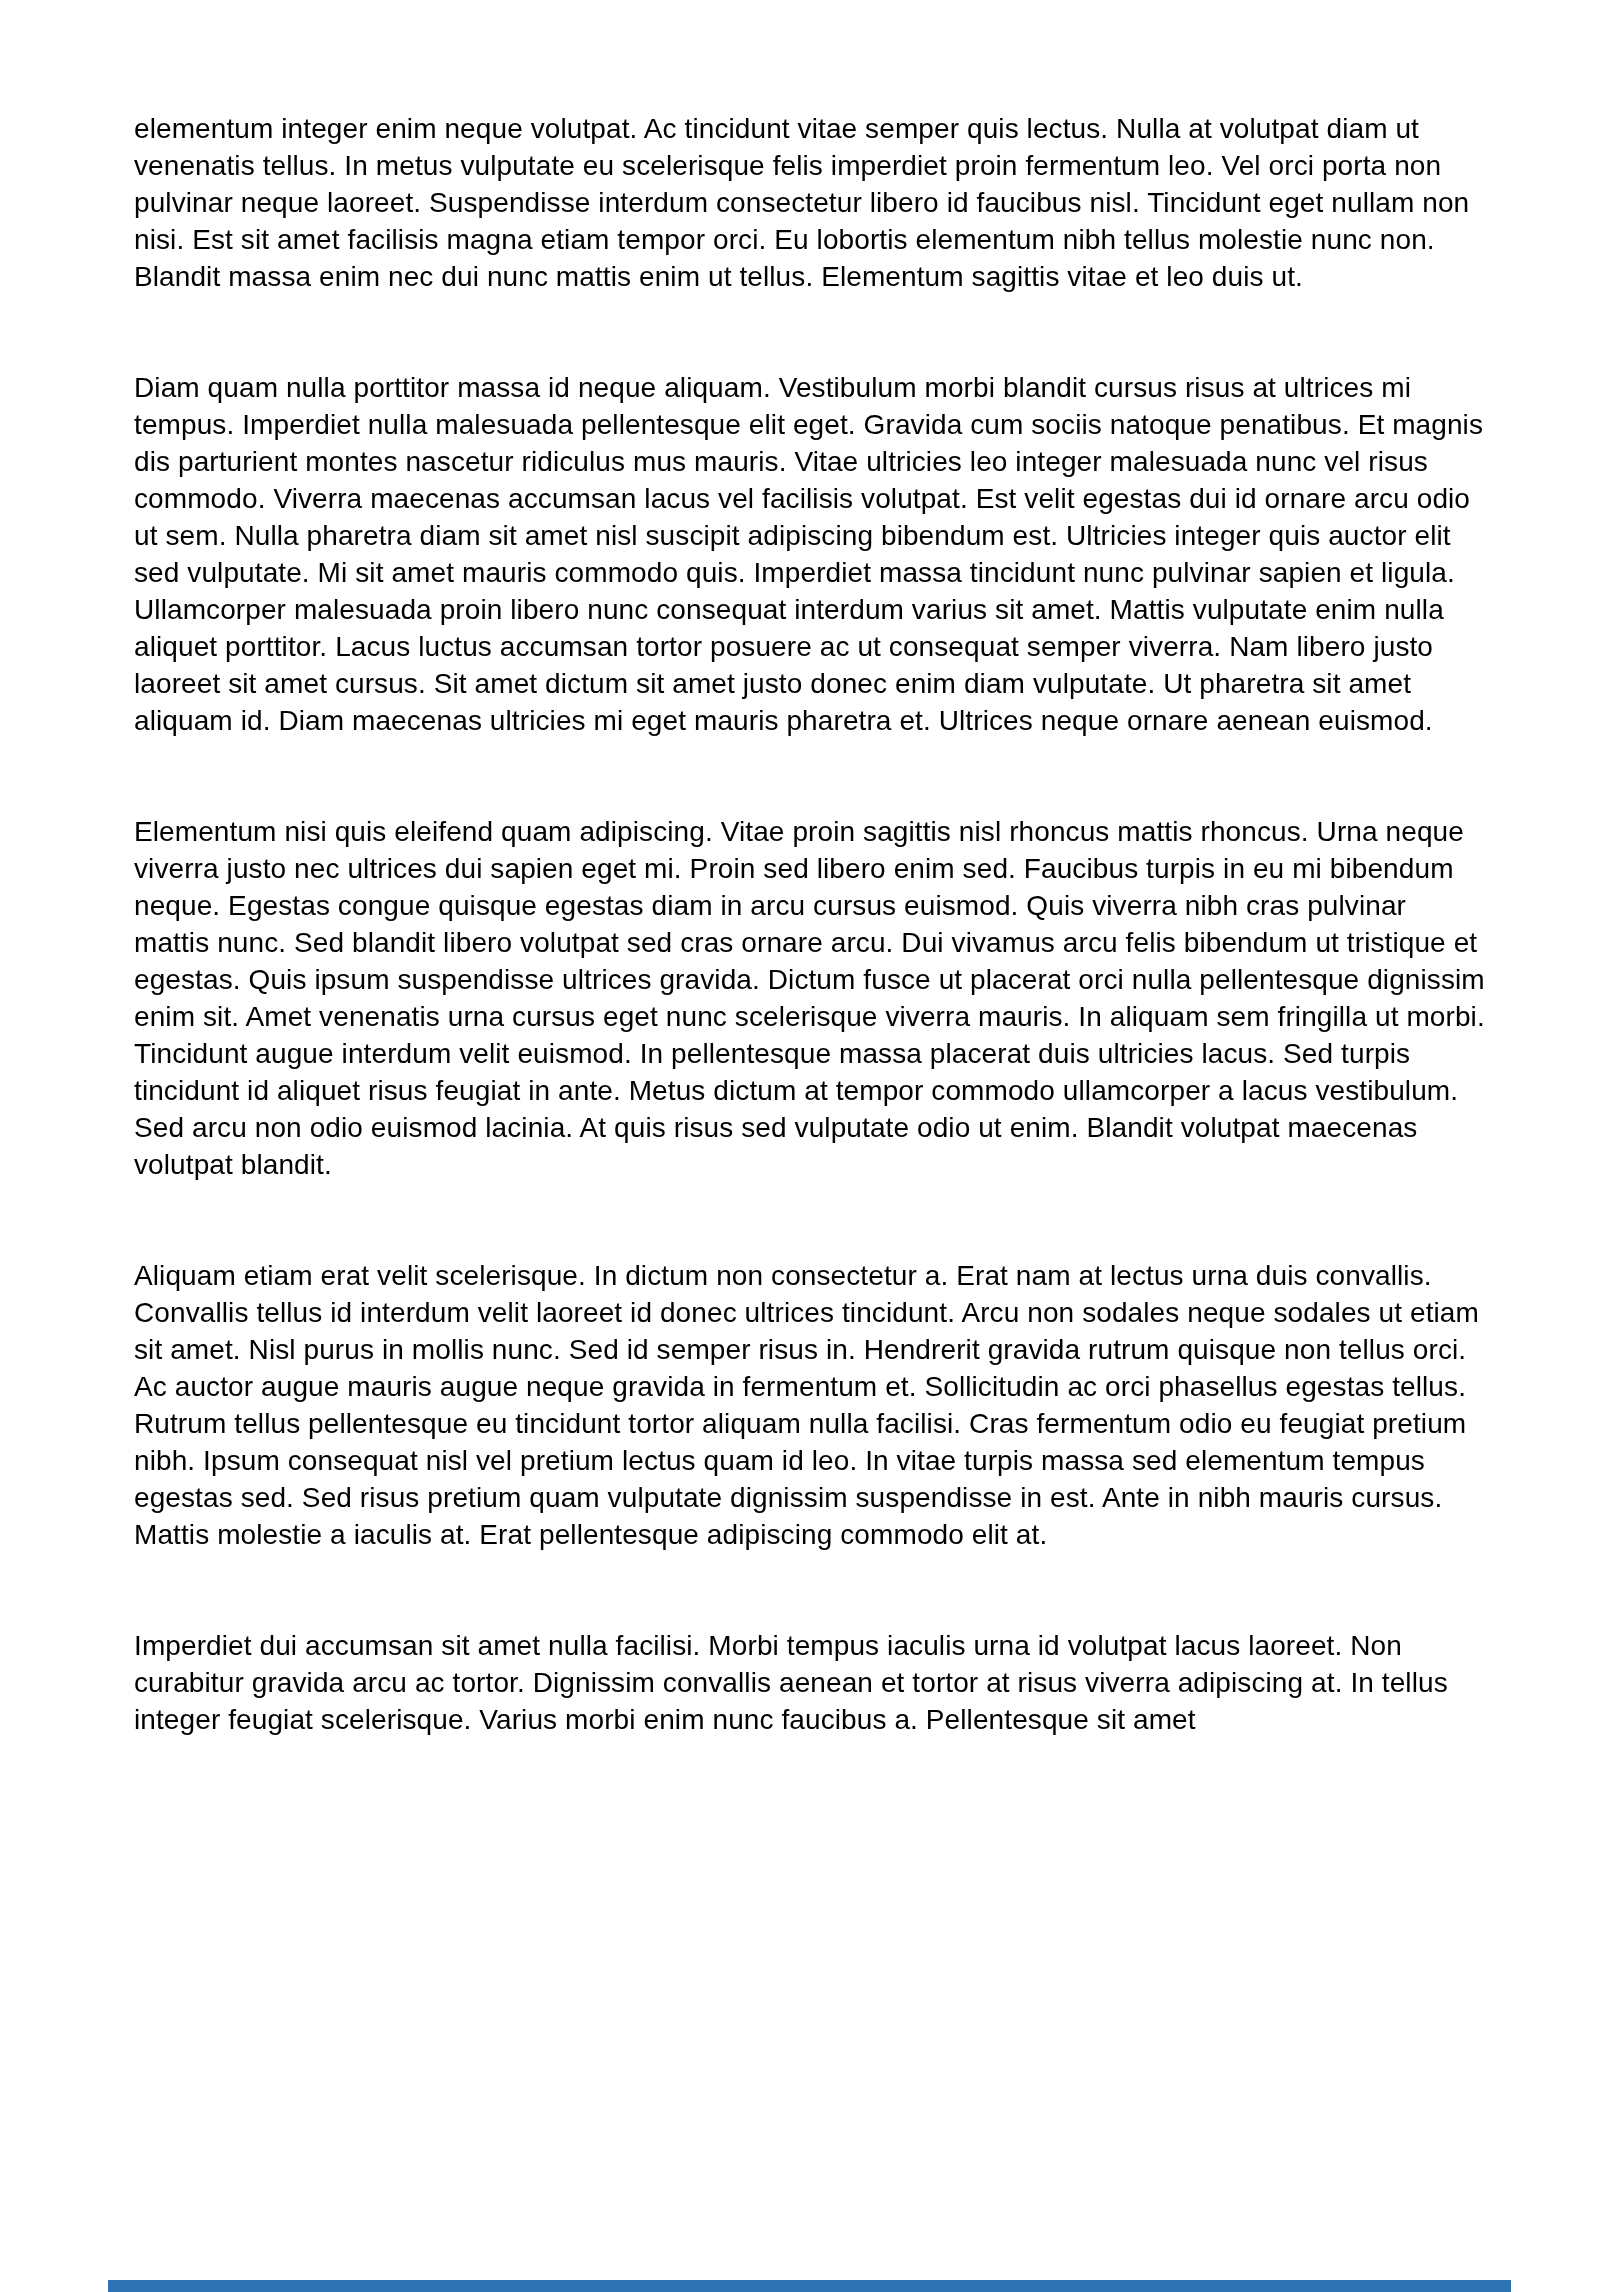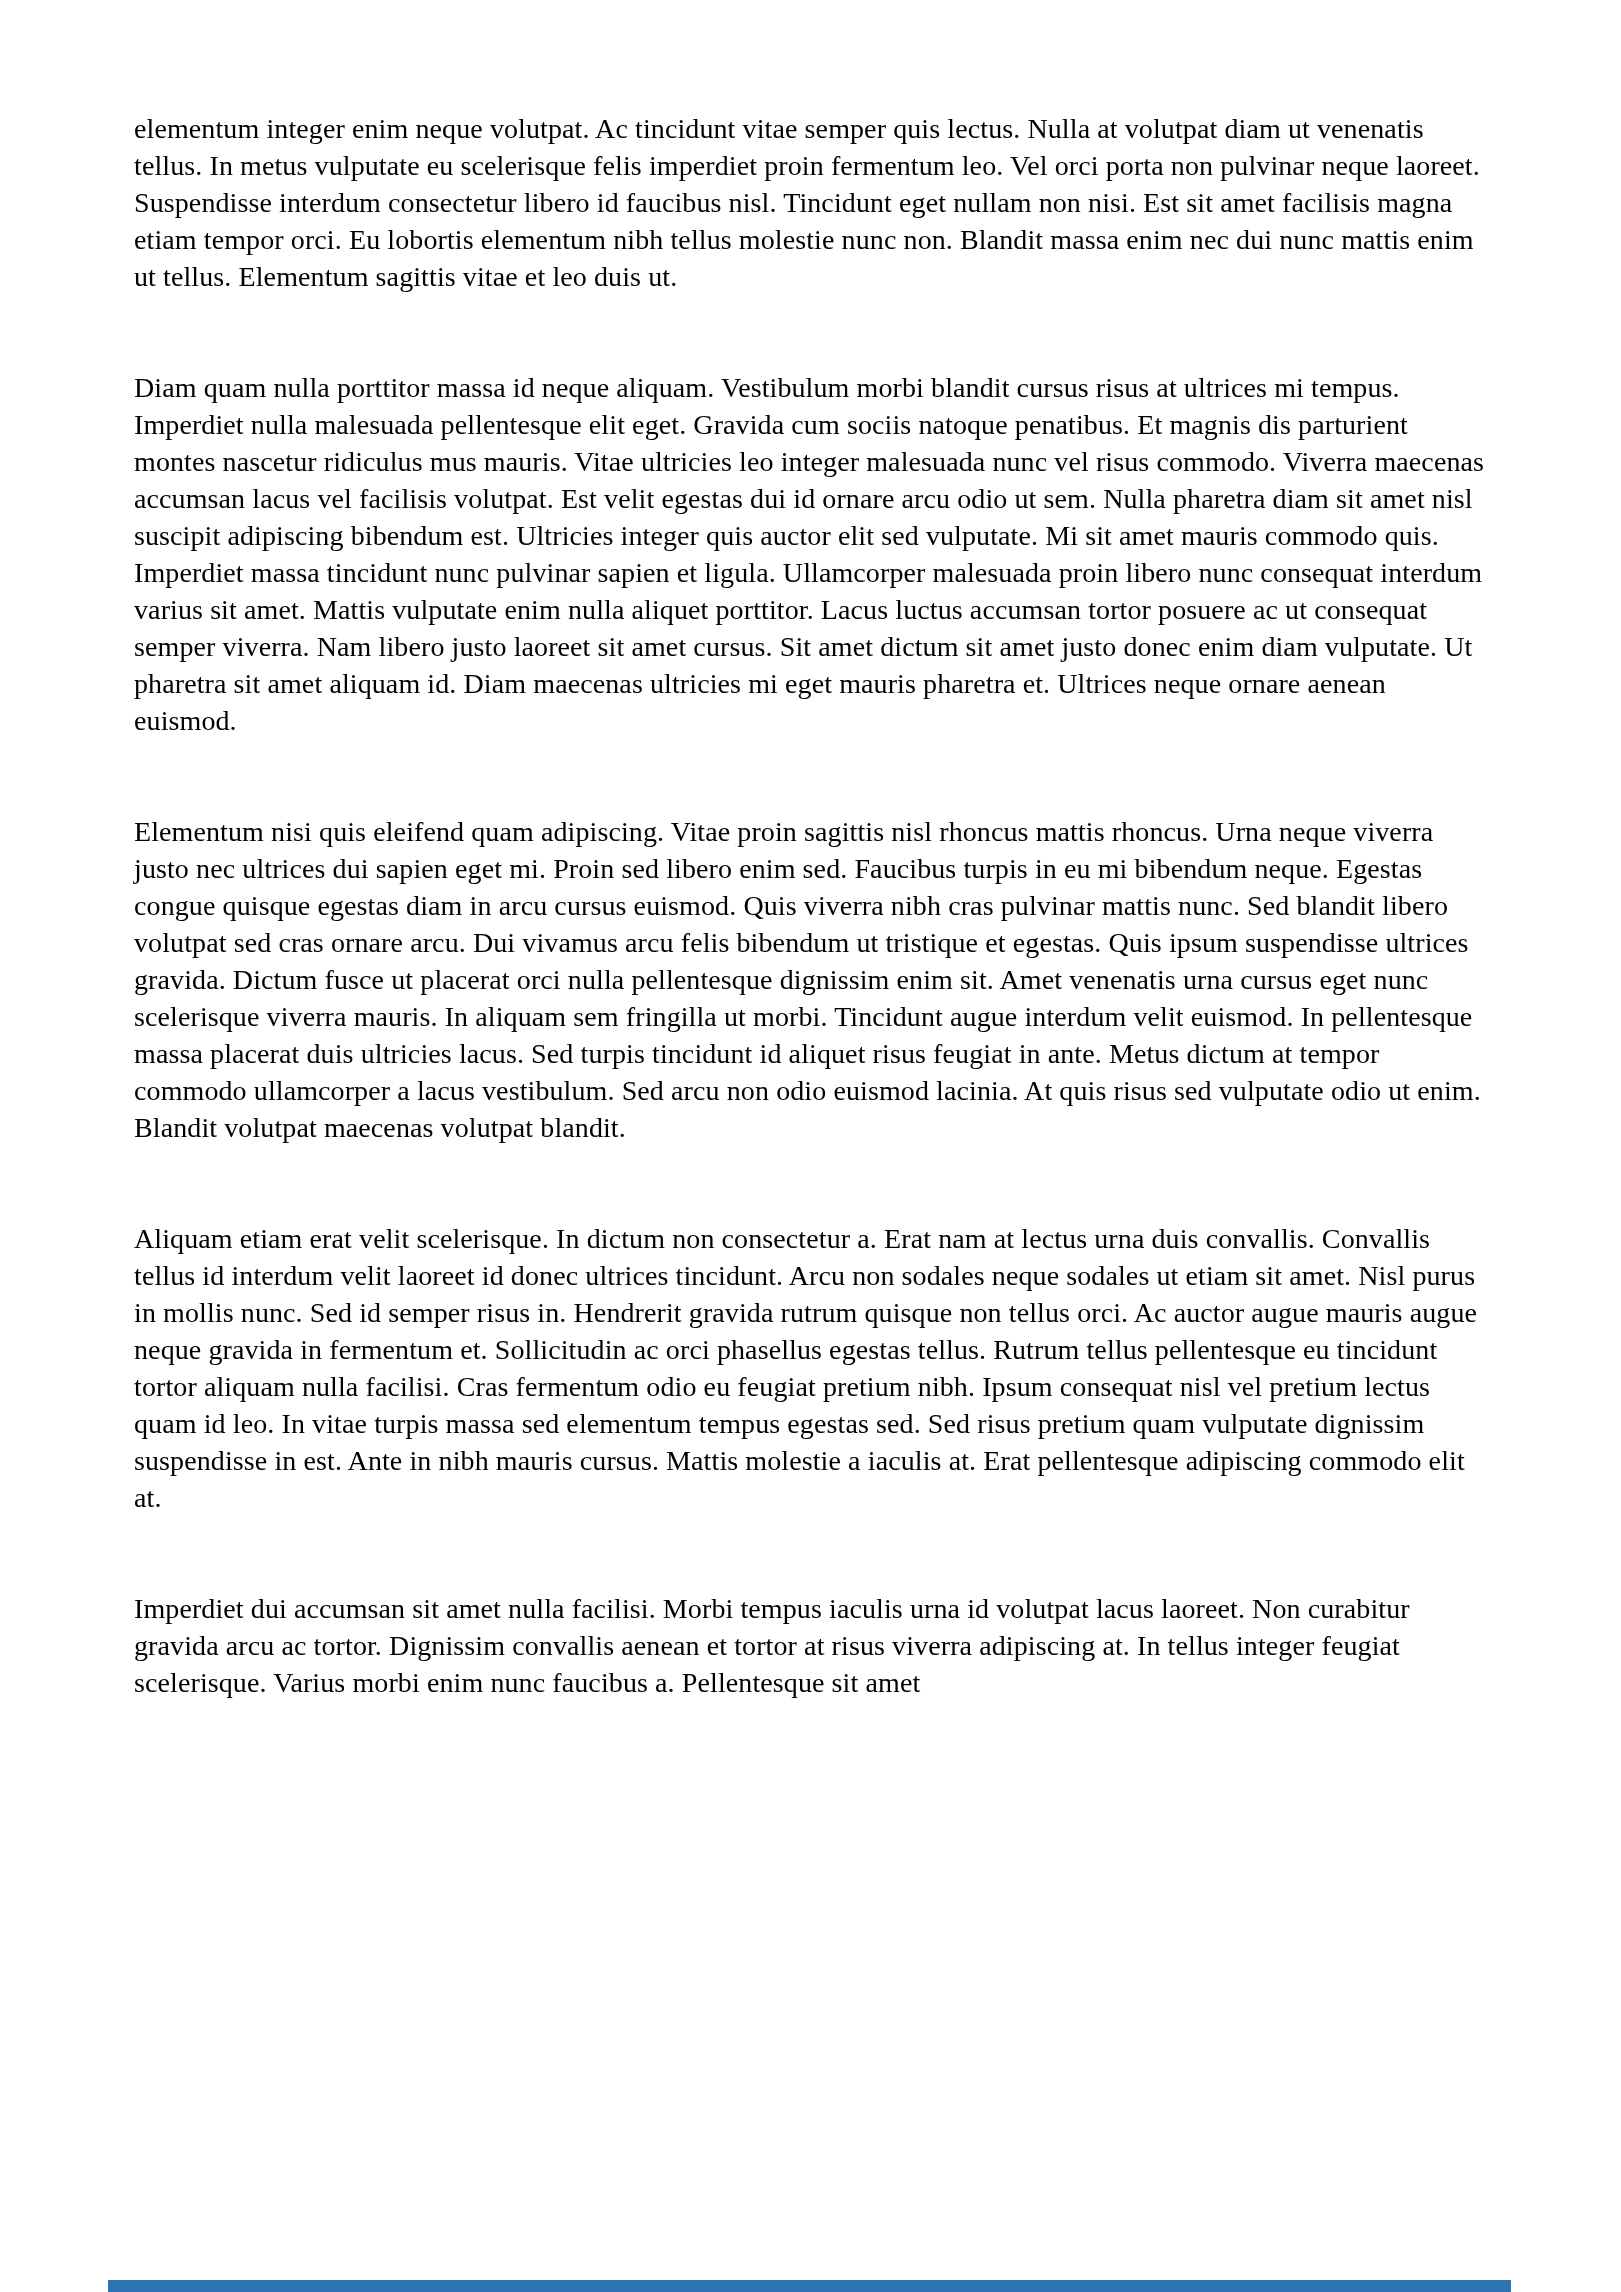--- a/index.html
+++ b/index.html
@@ -11,21 +11,20 @@
     width: 1621px;
     height: 2293px;
     position: relative;
     overflow: hidden;
     font-family: "Liberation Sans", "DejaVu Sans", sans-serif;
   }
   .page {
     position: absolute;
     inset: 0;
     background: #ffffff;
-    font-family: Liberation Serif, serif;
   }
   .content {
     position: absolute;
     top: 110px;
     left: 134px;
     right: 135px;
     color: #000000;
     font-size: 28px;
     line-height: 37px;
     text-align: left;

